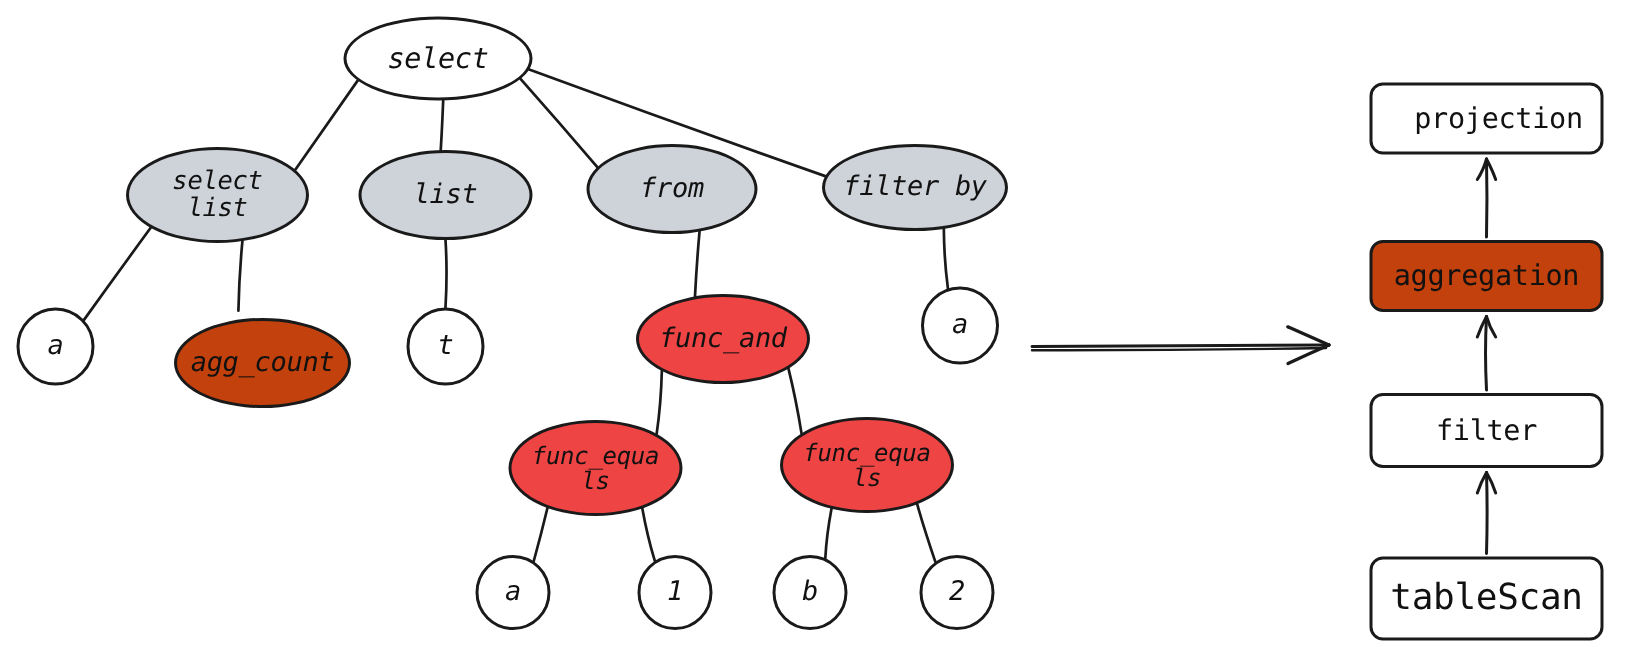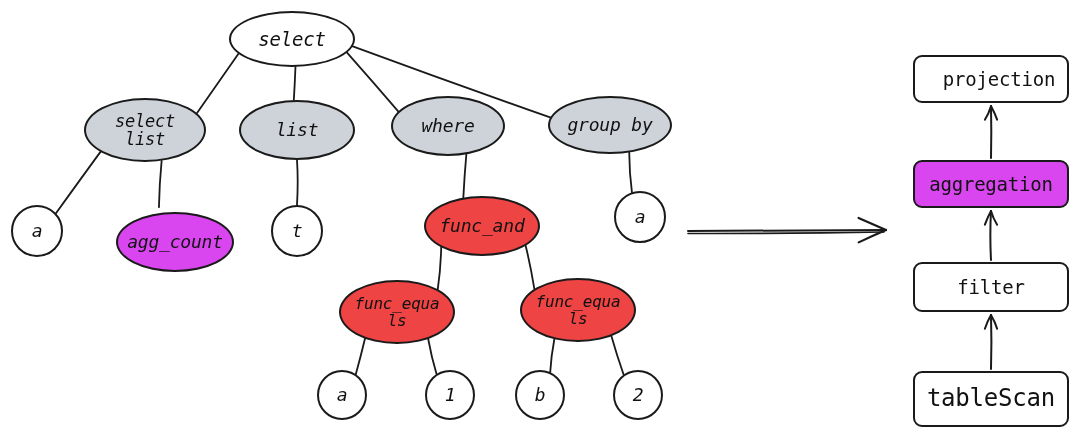--- a/index.html
+++ b/index.html
@@ -40,21 +40,21 @@
     border-radius: 50%;
     background: #ffffff;
     font-style: italic;
   }
   .rect {
     border: 2.2px solid #1a1a1a;
     border-radius: 9px;
     background: #ffffff;
   }
   .grey   { background: #ced3da; }
-  .red    { background: #d946ef; text-align: center; }
+  .red    { background: #c2410c; text-align: center; }
   .teal   { background: #ef4444; }
   .white  { background: #ffffff; }
 
   .watermark {
     position: absolute;
     color: rgba(150,150,150,0.40);
     font-family: "DejaVu Sans", "Liberation Sans", sans-serif;
     font-size: 21px;
     letter-spacing: 1px;
     white-space: nowrap;
@@ -95,22 +95,22 @@
       <path d="M 688 233.5 Q 785.4353418830947 233.70274510493164 884 232" stroke="#1a1a1a" stroke-width="1.6" fill="none" stroke-linecap="round"></path>
       <path d="M 886 230 Q 872.6169468608124 235.77464511351127 858.669462243465 242.37100262463036" stroke="#1a1a1a" stroke-width="2.2" fill="none" stroke-linecap="round"></path>
       <path d="M 886 230 Q 872.8818034116122 224.19607727084832 858.5459000456881 217.90568746481839" stroke="#1a1a1a" stroke-width="2.2" fill="none" stroke-linecap="round"></path>
     </svg>
 
   <div id="nodes-layer">
       <div class="node ellipse white" style="left: 229px; top: 11px; width: 126px; height: 56px; font-size: 19px;"><span>select</span></div>
       <div class="node ellipse grey" style="left: 84px; top: 98px; width: 122px; height: 64px; font-size: 17px;"><span>select
 list</span></div>
       <div class="node ellipse grey" style="left: 239px; top: 100px; width: 116px; height: 60px; font-size: 18px;"><span>list</span></div>
-      <div class="node ellipse grey" style="left: 391px; top: 96px; width: 114px; height: 60px; font-size: 18px;"><span>where</span></div>
-      <div class="node ellipse grey" style="left: 548px; top: 96px; width: 124px; height: 58px; font-size: 18px;"><span>group by</span></div>
+      <div class="node ellipse grey" style="left: 391px; top: 96px; width: 114px; height: 60px; font-size: 18px;"><span>from</span></div>
+      <div class="node ellipse grey" style="left: 548px; top: 96px; width: 124px; height: 58px; font-size: 18px;"><span>filter by</span></div>
       <div class="node ellipse white" style="left: 11px; top: 205px; width: 52px; height: 52px; font-size: 18px;"><span>a</span></div>
       <div class="node ellipse red" style="left: 116px; top: 212px; width: 118px; height: 60px; font-size: 18px;"><span>agg_count</span></div>
       <div class="node ellipse white" style="left: 271px; top: 205px; width: 52px; height: 52px; font-size: 18px;"><span>t</span></div>
       <div class="node ellipse teal" style="left: 424px; top: 196px; width: 116px; height: 60px; font-size: 18px;"><span>func_and</span></div>
       <div class="node ellipse white" style="left: 614px; top: 191px; width: 52px; height: 52px; font-size: 18px;"><span>a</span></div>
       <div class="node ellipse teal" style="left: 339px; top: 280px; width: 116px; height: 64px; font-size: 16px;"><span>func_equa
 ls</span></div>
       <div class="node ellipse teal" style="left: 520px; top: 278px; width: 116px; height: 64px; font-size: 16px;"><span>func_equa
 ls</span></div>
       <div class="node ellipse white" style="left: 317px; top: 370px; width: 50px; height: 50px; font-size: 18px;"><span>a</span></div>

